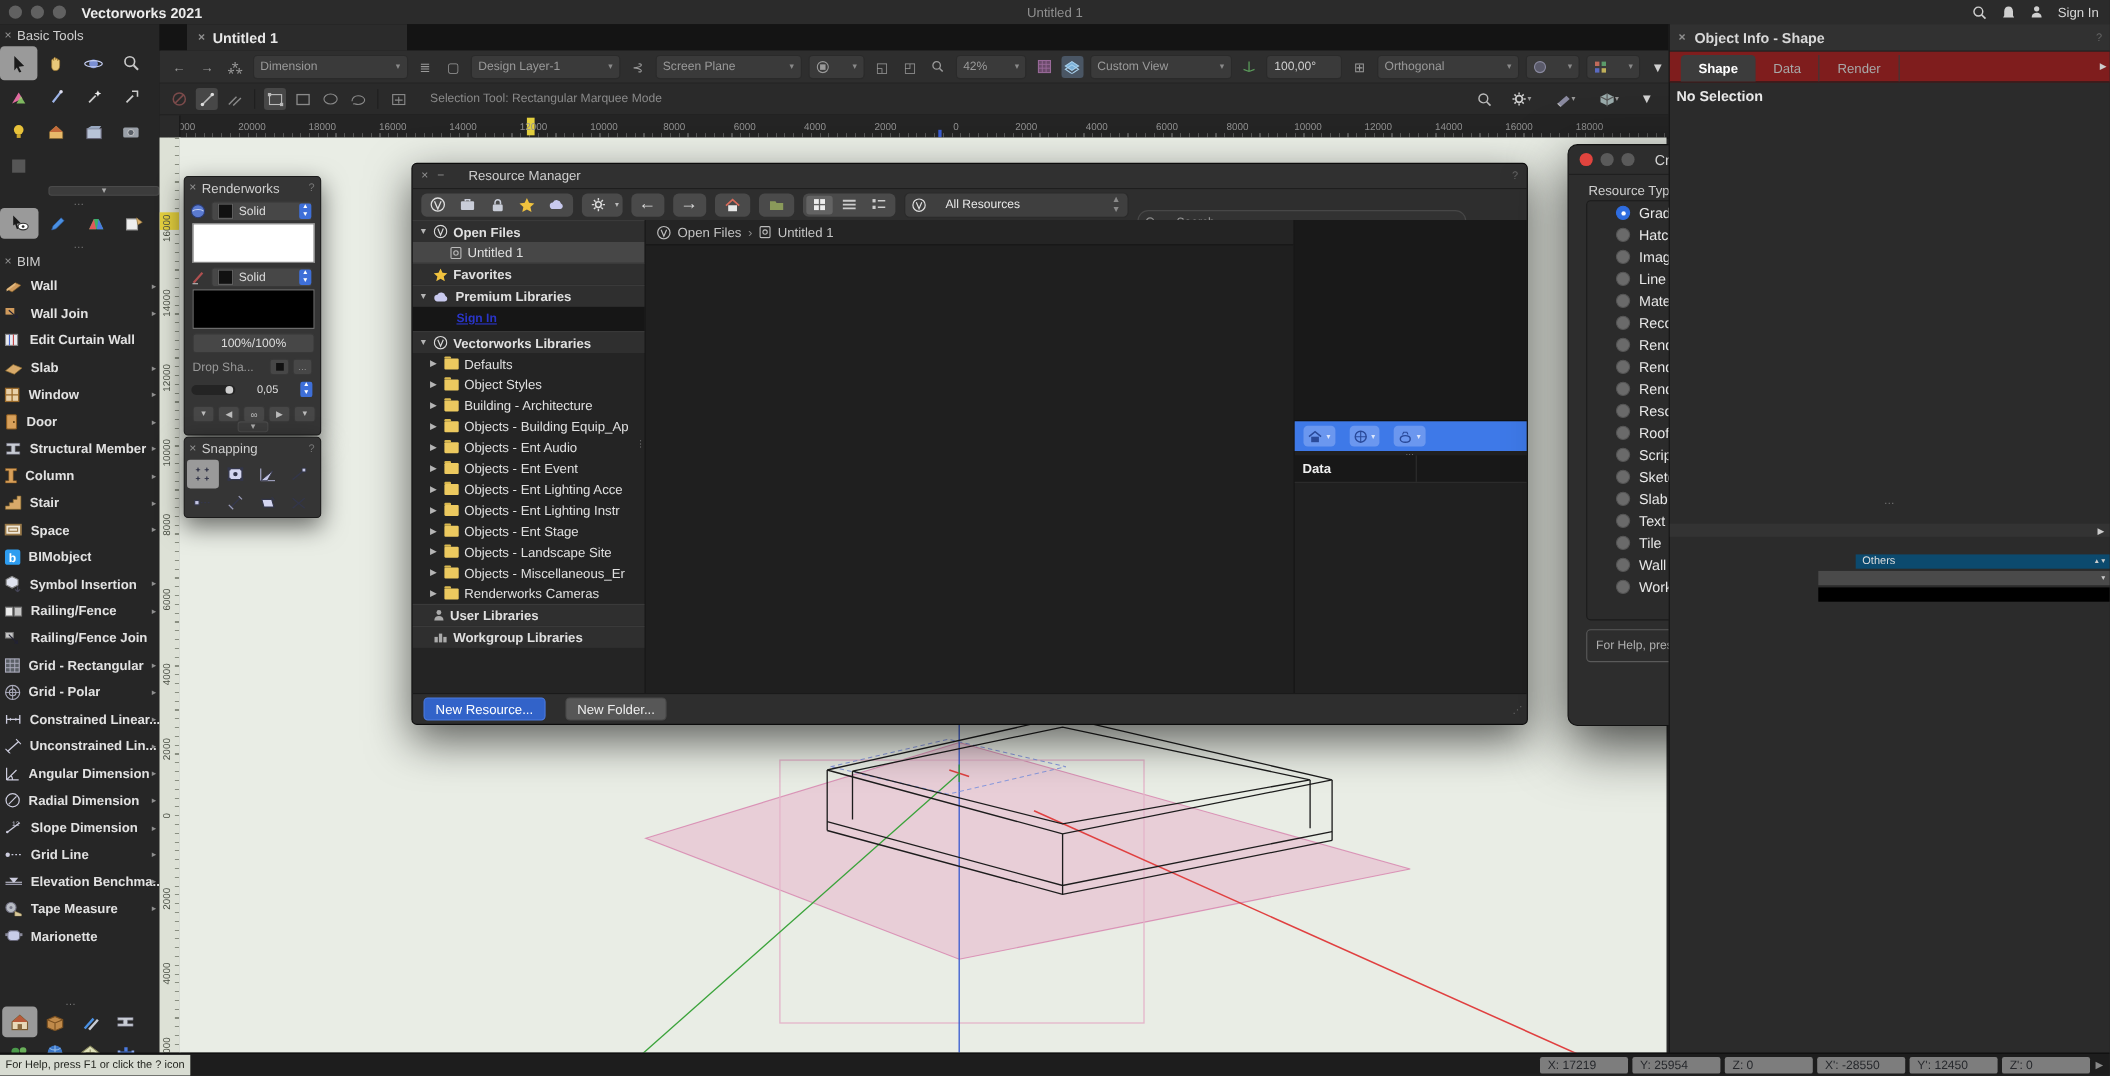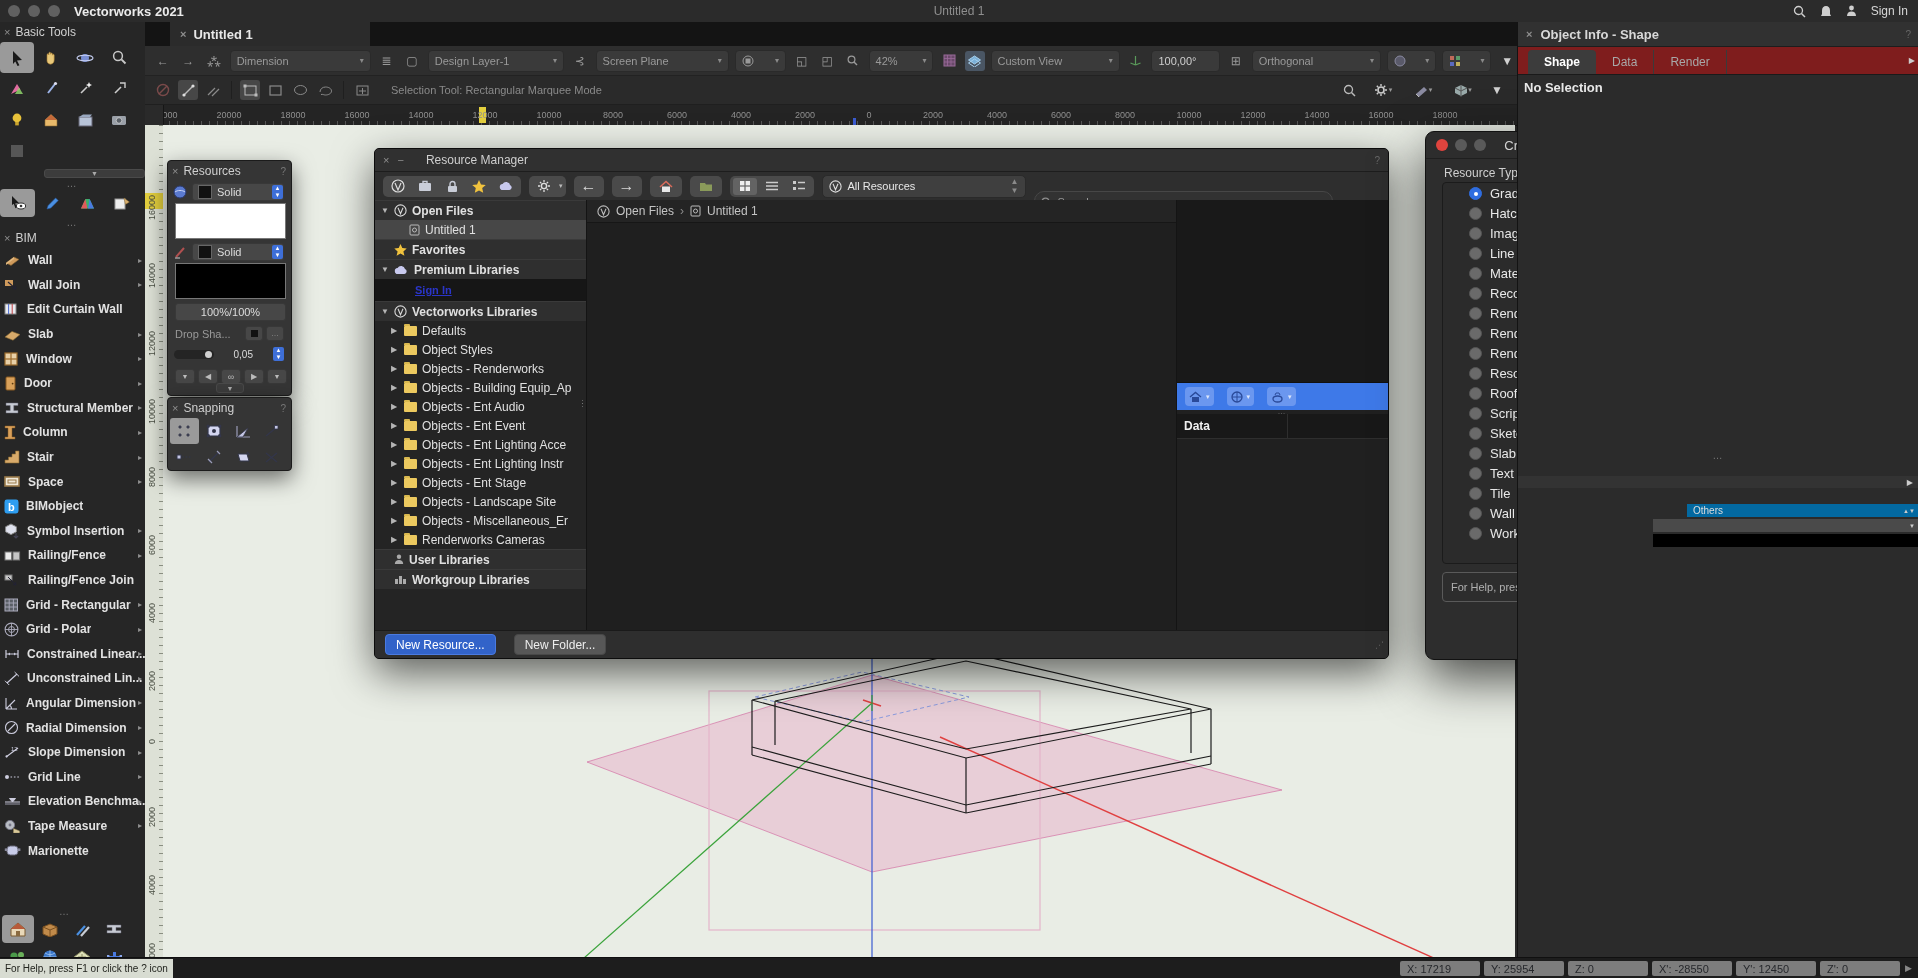--- a/index.html
+++ b/index.html
@@ -22,21 +22,21 @@
   .chipBtn{background:#3c3c3c;border:1px solid #4a4a4a;border-radius:3px;color:#aaa;font-size:7px;display:flex;align-items:center;justify-content:center;}
   .dots{color:#777;font-size:10px;text-align:center;letter-spacing:2px;}
   .bimRow{height:24.6px;display:flex;align-items:center;padding-left:4px;position:relative;}
   .bimRow .lbl{font-size:12px;color:#e2e2e2;margin-left:7px;font-weight:bold;white-space:nowrap;overflow:hidden;}
   .bimRow .fly{position:absolute;right:3px;color:#8f8f8f;font-size:8px;}
   
   #tabstrip{left:145px;top:22px;width:1372px;height:24px;background:#141414;}
   #doctab{position:absolute;left:25px;top:0;width:190px;height:24px;background:#2b2b2b;display:flex;align-items:center;gap:7px;padding-left:10px;font-size:13px;font-weight:bold;color:#e8e8e8;}
   #viewbar{left:145px;top:46px;width:1372px;height:30px;background:#2e2e2e;border-bottom:1px solid #222;display:flex;align-items:center;gap:6px;padding-left:8px;box-sizing:border-box;}
   #modebar{left:145px;top:76px;width:1372px;height:29px;background:#2a2a2a;border-bottom:1px solid #1f1f1f;display:flex;align-items:center;gap:5px;padding-left:8px;box-sizing:border-box;}
-  .dd{height:20px;background:#3a3a3a;border:1px solid #2a2a2a;border-radius:4px;display:flex;align-items:center;padding:0 6px;font-size:11px;color:#9a9a9a;gap:6px;}
+  .dd{height:20px;background:#3a3a3a;border:1px solid #2a2a2a;border-radius:4px;display:flex;align-items:center;padding:0 6px;font-size:11px;color:#9a9a9a;gap:18px;}
   .dd .cv{margin-left:auto;color:#8a8a8a;font-size:8px;}
   .ti{width:20px;height:20px;display:flex;align-items:center;justify-content:center;color:#9a9a9a;font-size:12px;border-radius:3px;}
   .ti.hl{background:#4a5664;}
   .ti.selbg{background:#474747;}
   .sep{width:1px;height:18px;background:#1f1f1f;margin:0 3px;}
   .modeTxt{font-size:11px;color:#8a8a8a;margin-left:14px;}
   
   #hruler{left:145px;top:105px;width:1372px;height:20px;background:#242424;border-bottom:1px solid #161616;overflow:hidden;}
   .htick{position:absolute;bottom:5px;font-size:9px;color:#909090;transform:translateX(-50%);}
   .hminor{position:absolute;left:0;bottom:0;width:100%;height:4px;background:repeating-linear-gradient(90deg,#555 0 1px,transparent 1px 8px);}
@@ -823,21 +823,21 @@
         <line x1="1028" y1="584" x2="1028" y2="628"></line>
       </g>
       <line x1="700" y1="575" x2="718" y2="581" stroke="#e04040" stroke-width="1.4"></line>
       <line x1="709" y1="570" x2="709" y2="586" stroke="#3aa33a" stroke-width="1.2"></line>
     </svg>
   </div>
 
   <div id="attr" class="abs palette">
     <div class="palTitle">
         <span class="palX">×</span>
-        <span>Resources</span>
+        <span>Renderworks</span>
         <span style="margin-left:auto;margin-right:5px;color:#777;font-size:10px;">?</span>
       </div>
     <div class="row" style="padding:2px 7px 0 5px;gap:4px;">
       <span class="ic">
           <svg width="15" height="14">
             <circle cx="7" cy="7" r="6" fill="#5a7ad0" stroke="#2a3a70"></circle>
             <path d="M2 7c2-2 8-2 10 0" stroke="#c8d4f4" fill="none"></path>
           </svg>
         </span>
       <span class="attrChip" style="flex:1;">
@@ -1117,21 +1117,21 @@
           <span>Defaults</span>
         </div>
         <div class="sbRow">
           <span class="tri" style="margin-left:10px;">▶</span>
           <span class="folderIc"></span>
           <span>Object Styles</span>
         </div>
         <div class="sbRow">
           <span class="tri" style="margin-left:10px;">▶</span>
           <span class="folderIc"></span>
-          <span>Objects - Renderworks</span>
+          <span>Building - Architecture</span>
         </div>
         <div class="sbRow">
           <span class="tri" style="margin-left:10px;">▶</span>
           <span class="folderIc"></span>
           <span>Objects - Building Equip_Ap</span>
         </div>
         <div class="sbRow">
           <span class="tri" style="margin-left:10px;">▶</span>
           <span class="folderIc"></span>
           <span>Objects - Ent Audio</span>
@@ -1353,21 +1353,21 @@
       <span class="oiTab sel">Shape</span>
       <span class="oiTab">Data</span>
       <span class="oiTab">Render</span>
       <span style="margin-left:auto;margin-right:4px;color:#ccc;font-size:8px;align-self:center;">▶</span>
     </div>
     <div id="noSel">No Selection</div>
     <div class="dots" style="position:absolute;left:0;right:0;top:428px;">…</div>
     <div class="miscRow" style="left:0;right:0;top:454px;height:12px;background:#333;">
         <span style="margin-left:auto;margin-right:6px;color:#ccc;font-size:8px;">▶</span>
       </div>
-    <div class="miscRow" style="left:169px;right:0;top:482px;height:13px;background:#0369a1;">
+    <div class="miscRow" style="left:169px;right:0;top:482px;height:13px;background:#0c4a6e;">
         <span style="margin-left:6px;">Others</span>
         <span style="margin-left:auto;margin-right:4px;font-size:6px;color:#ccc;">▲▼</span>
       </div>
     <div class="miscRow" style="left:135px;right:0;top:497px;height:13px;background:#4a4a4a;">
         <span style="margin-left:auto;margin-right:4px;font-size:6px;color:#ccc;">▼</span>
       </div>
     <div class="miscRow" style="left:135px;right:0;top:512px;height:13px;background:#000;"></div>
   </div>
 
   <div id="statusbar" class="abs">

